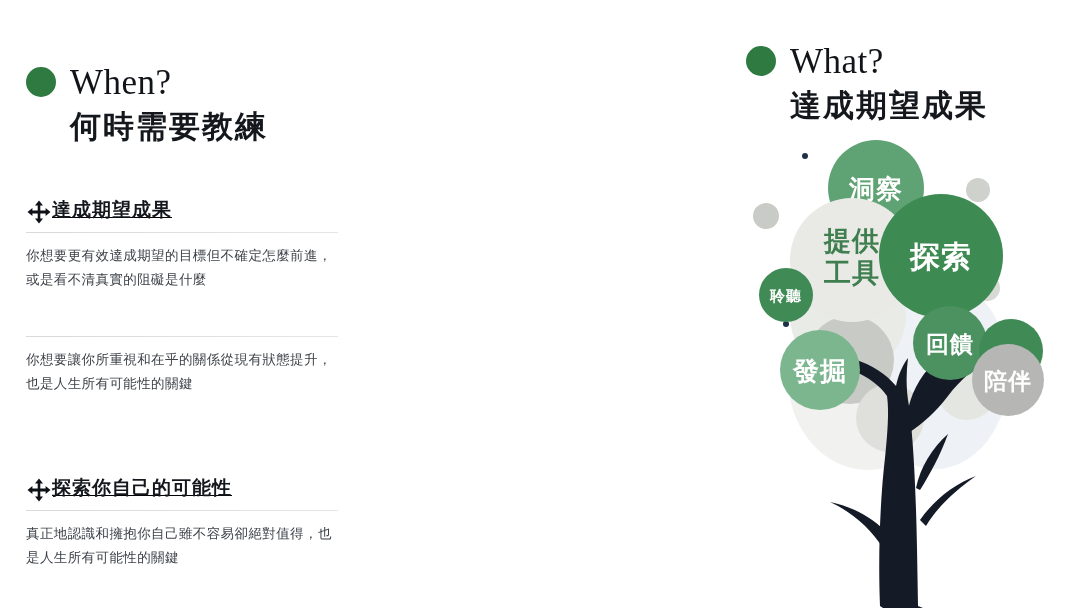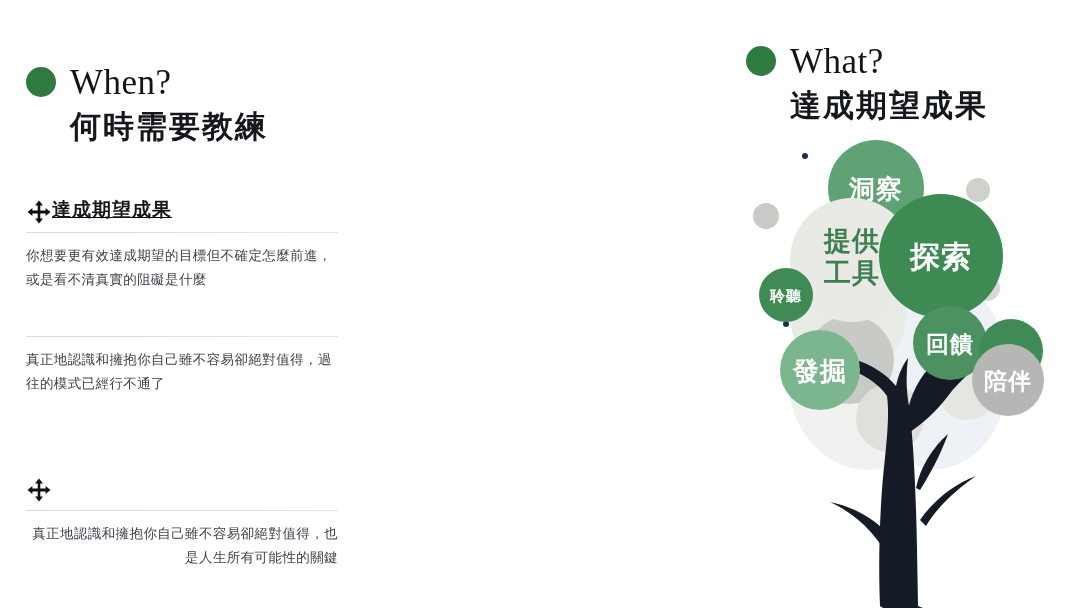--- a/index.html
+++ b/index.html
@@ -48,21 +48,21 @@
   .divider{
     margin-top:7px;height:1px;width:100%;
     background:linear-gradient(to right,#d9d9d9,#e6e6e6);
   }
   .item-desc{
     margin-top:11px;
     font-size:13.5px;color:#3d4248;line-height:1.75;
     letter-spacing:.4px;
   }
   .desc-left{}
-  .desc-right{text-align:right;}
+  .desc-right{}
 
   
   .when-1{left:26px;top:178px;}
   .when-2{left:26px;top:308px;}
   .when-3{left:26px;top:456px;}
 
   
   .tree{position:absolute;left:360px;top:128px;width:360px;height:480px;text-align:right;}
   .tree svg{display:block;}
 
@@ -95,30 +95,31 @@
           </svg>
         </span>
         <span class="item-title">達成期望成果</span>
       </div>
       <div class="divider"></div>
       <div class="item-desc desc-left">你想要更有效達成期望的目標但不確定怎麼前進，或是看不清真實的阻礙是什麼</div>
     </div>
 
     <div class="item when-2">
       <div class="divider"></div>
-      <div class="item-desc desc-left">真正地認識和擁抱你自己雖不容易卻絕對值得，過往的模式已經行不通了</div>
+      <div class="item-desc desc-left">你想要讓你所重視和在乎的關係從現有狀態提升，也是人生所有可能性的關鍵</div>
     </div>
 
     <div class="item when-3">
       <div class="item-head">
         <span class="icon-wrap">
           <svg width="26" height="26" viewBox="0 0 26 26">
             <path d="M13 1.5 L17 6.4 L14.3 6.4 L14.3 11.6 L19.6 11.6 L19.6 8.9 L24.5 13 L19.6 17.1 L19.6 14.4 L14.3 14.4 L14.3 19.6 L17 19.6 L13 24.5 L9 19.6 L11.7 19.6 L11.7 14.4 L6.4 14.4 L6.4 17.1 L1.5 13 L6.4 8.9 L6.4 11.6 L11.7 11.6 L11.7 6.4 L9 6.4 Z" fill="#0e1116"></path>
           </svg>
         </span>
+        <span class="item-title">探索你自己的可能性</span>
       </div>
       <div class="divider"></div>
       <div class="item-desc desc-right">真正地認識和擁抱你自己雖不容易卻絕對值得，也是人生所有可能性的關鍵</div>
     </div>
   </div>
 
   <div class="col col-how">
 
     <div class="tree">
       <svg width="360" height="480" viewBox="0 0 360 480">

